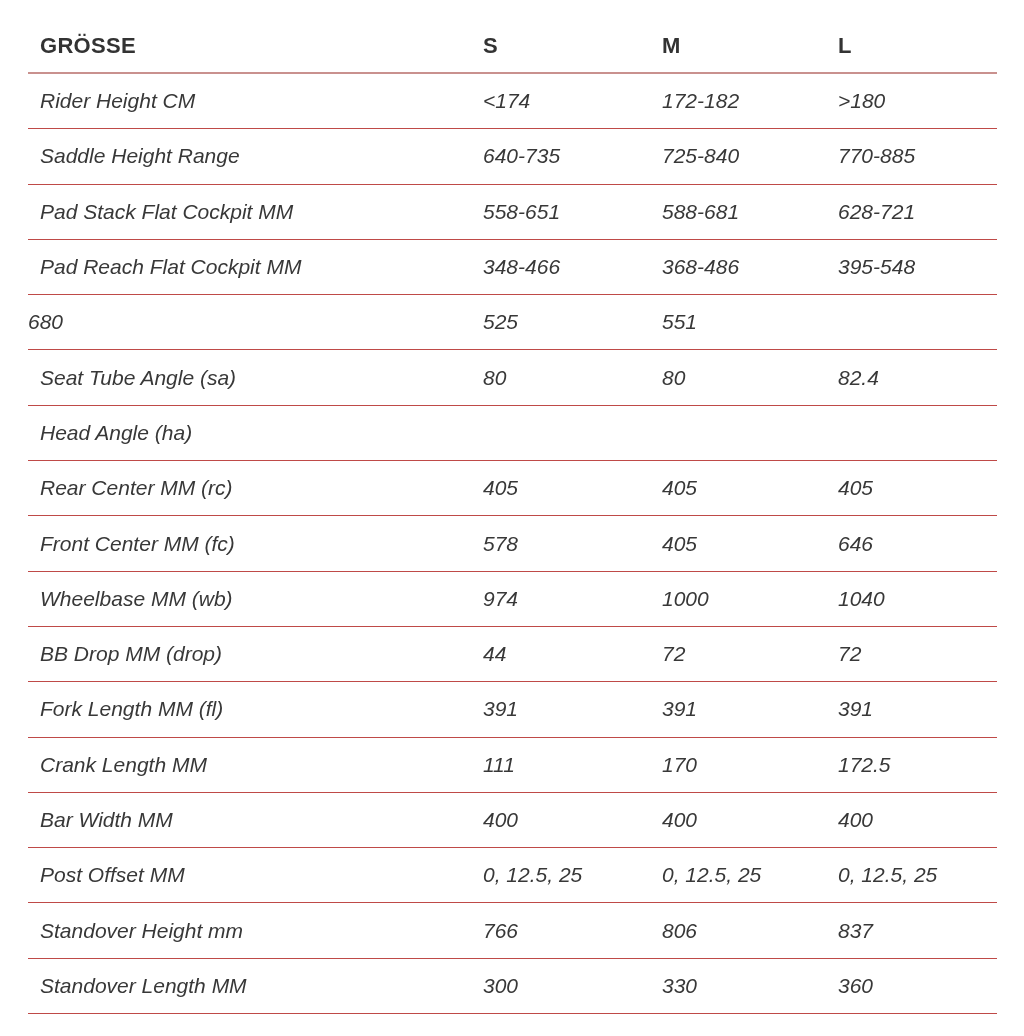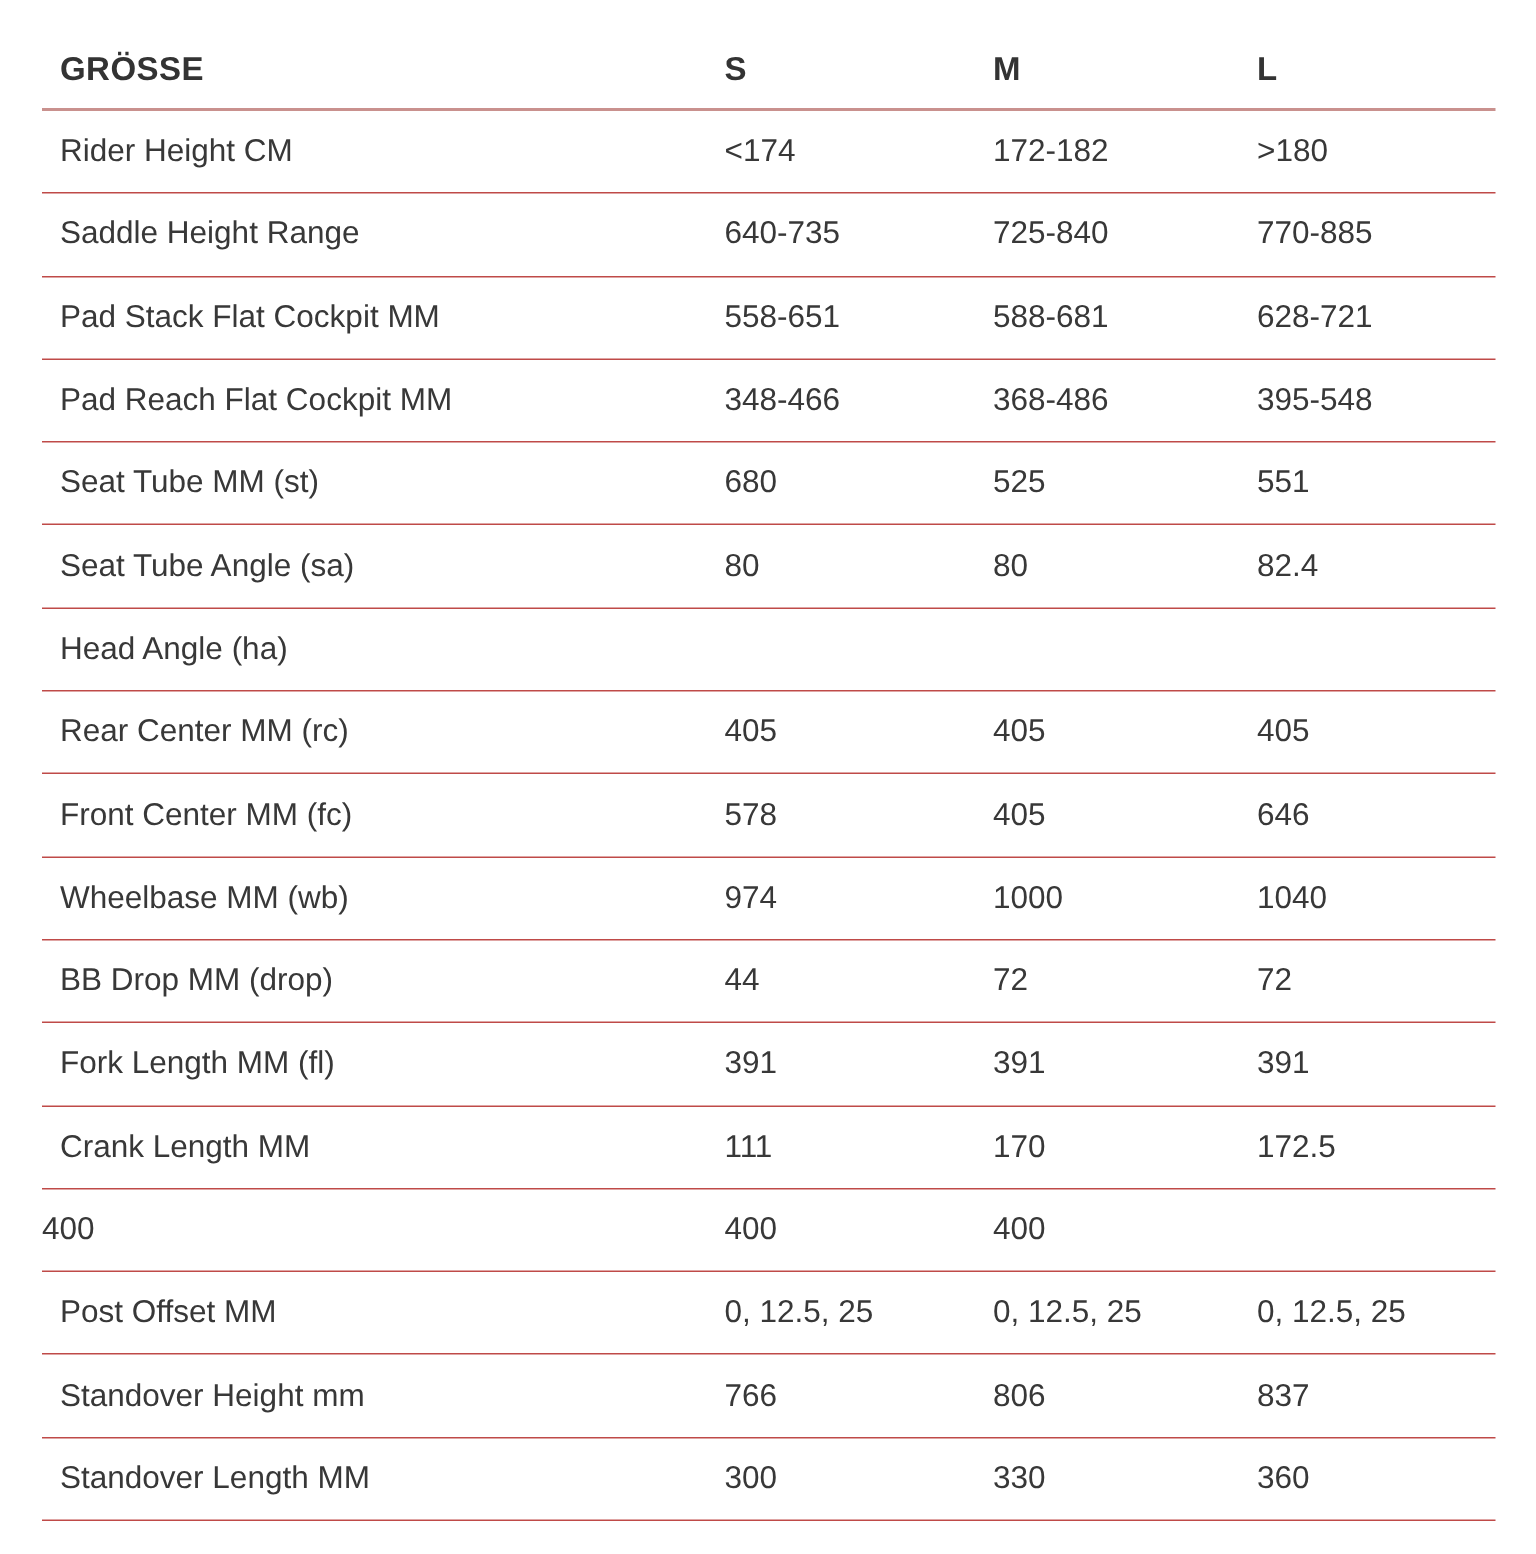--- a/index.html
+++ b/index.html
@@ -35,20 +35,21 @@
     font-weight: bold;
     letter-spacing: 0.3px;
     color: #333333;
   }
   .body-row {
     height: 55.3px;
     border-bottom: 1px solid #bf4a48;
     font-size: 21px;
     font-weight: normal;
     color: #383838;
+    font-style: italic;
   }
   .cell-label {
     padding-left: 12px;
     white-space: nowrap;
     overflow: hidden;
   }
   .cell-value {
     white-space: nowrap;
   }
 </style>
@@ -87,21 +88,20 @@
     </div>
 
     <div class="grow body-row">
       <div class="cell-label">Pad Reach Flat Cockpit MM</div>
       <div class="cell-value">348-466</div>
       <div class="cell-value">368-486</div>
       <div class="cell-value">395-548</div>
     </div>
 
     <div class="grow body-row">
-      <div class="cell-label">Seat Tube MM (st)</div>
       <div class="cell-value">680</div>
       <div class="cell-value">525</div>
       <div class="cell-value">551</div>
     </div>
 
     <div class="grow body-row">
       <div class="cell-label">Seat Tube Angle (sa)</div>
       <div class="cell-value">80</div>
       <div class="cell-value">80</div>
       <div class="cell-value">82.4</div>
@@ -150,20 +150,21 @@
     </div>
 
     <div class="grow body-row">
       <div class="cell-label">Crank Length MM</div>
       <div class="cell-value">111</div>
       <div class="cell-value">170</div>
       <div class="cell-value">172.5</div>
     </div>
 
     <div class="grow body-row">
+      <div class="cell-label">Bar Width MM</div>
       <div class="cell-value">400</div>
       <div class="cell-value">400</div>
       <div class="cell-value">400</div>
     </div>
 
     <div class="grow body-row">
       <div class="cell-label">Post Offset MM</div>
       <div class="cell-value">0, 12.5, 25</div>
       <div class="cell-value">0, 12.5, 25</div>
       <div class="cell-value">0, 12.5, 25</div>

